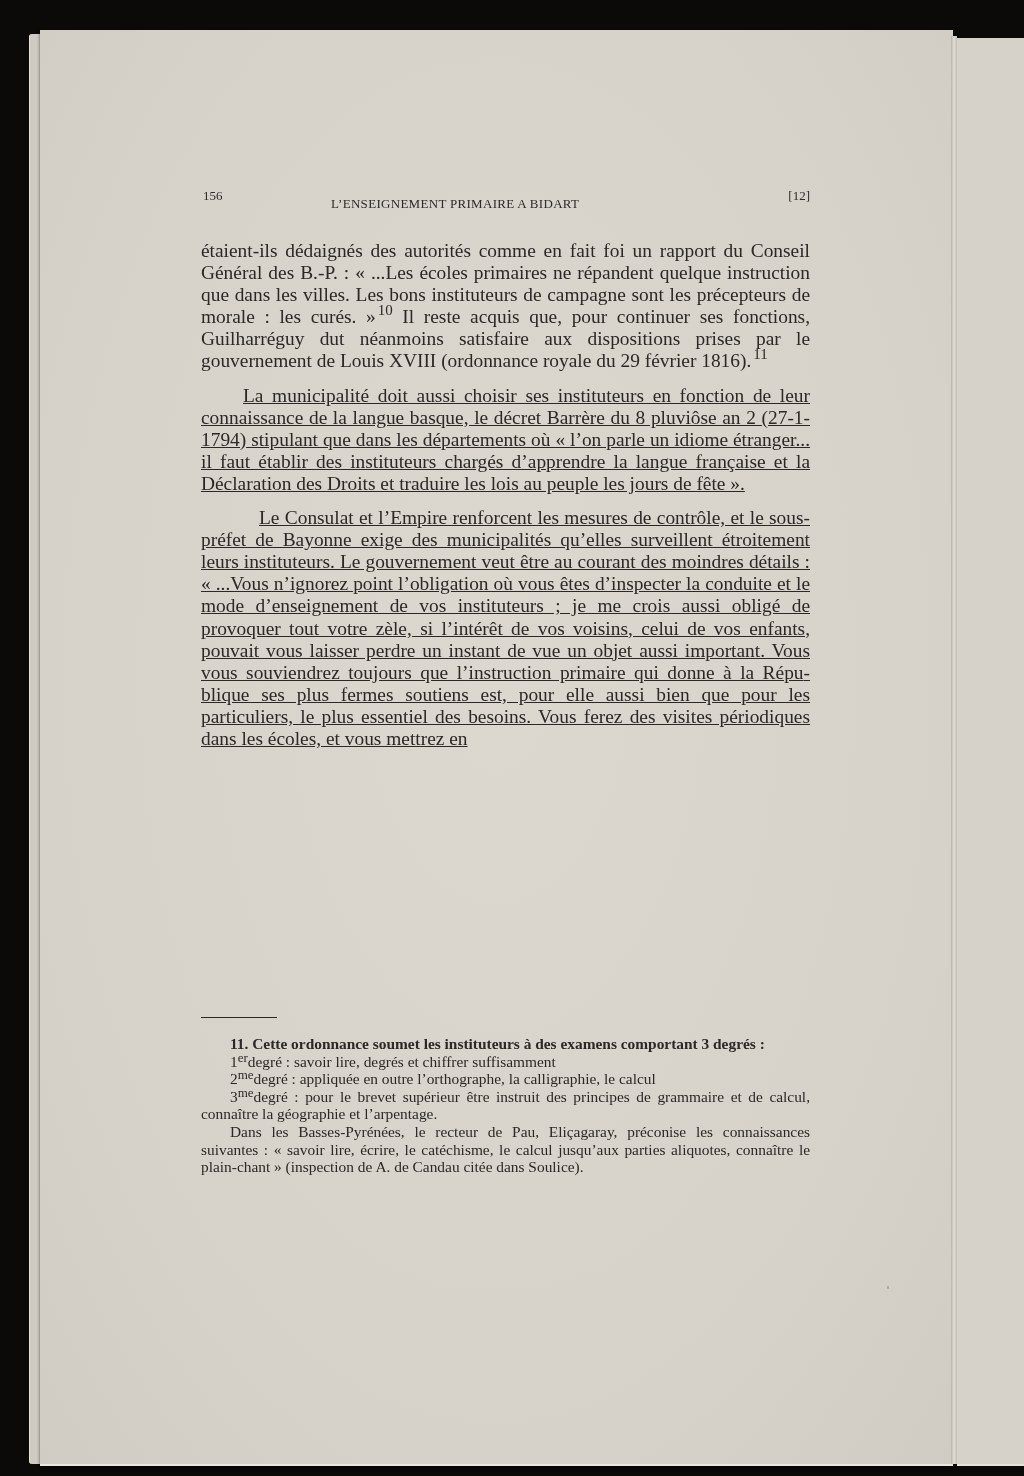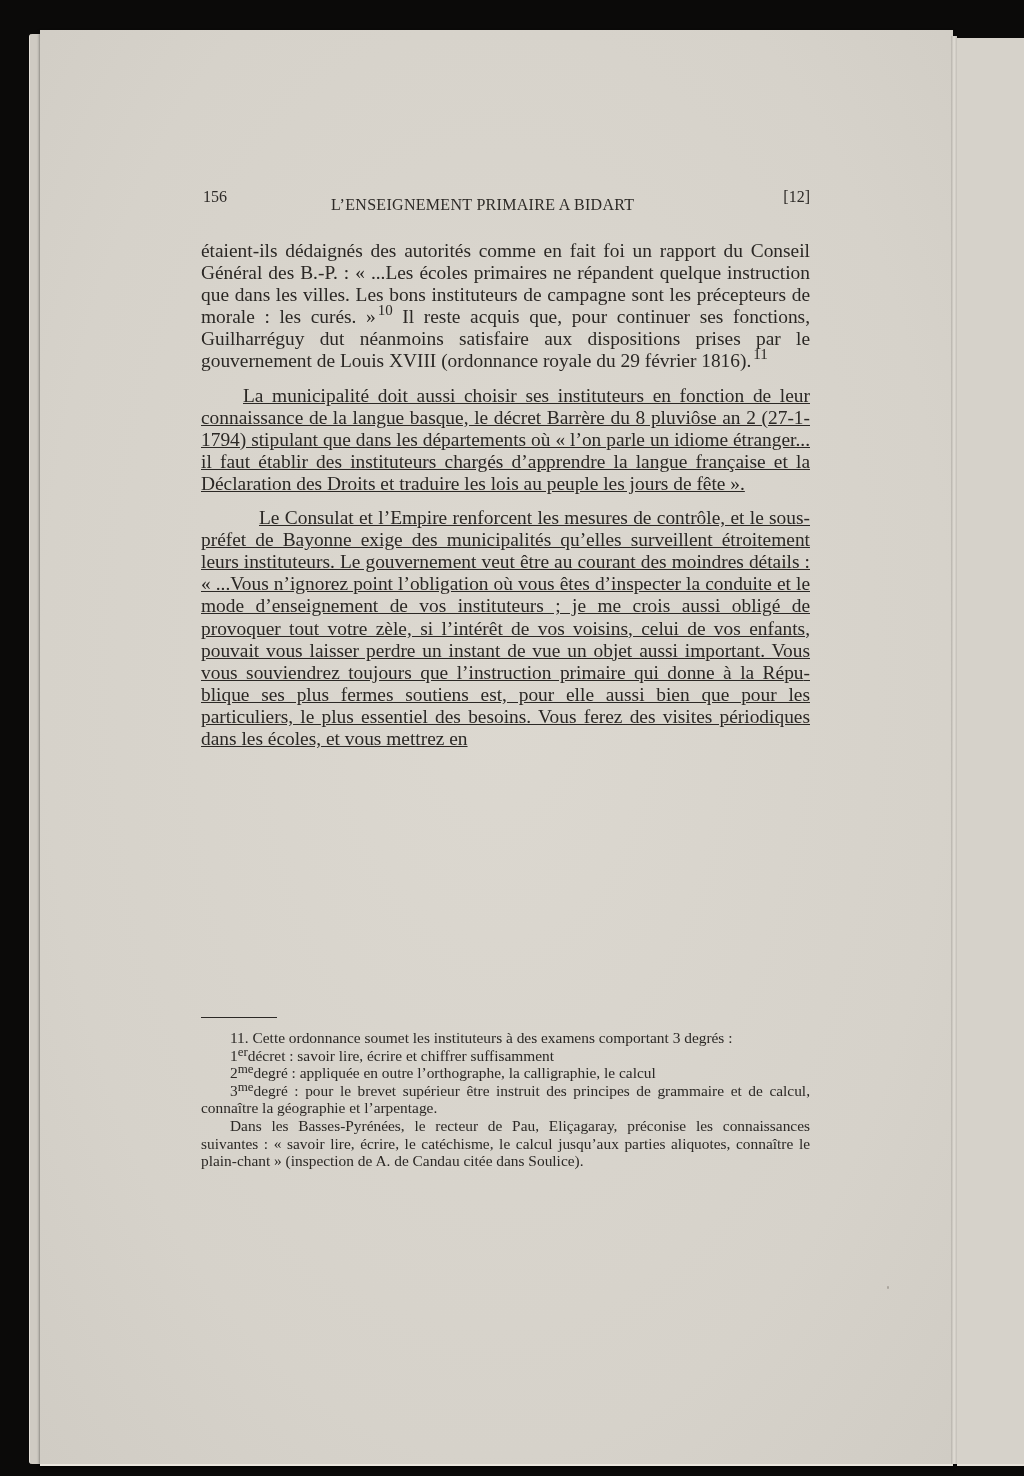--- a/index.html
+++ b/index.html
@@ -69,21 +69,21 @@
       left: 201px;
       width: 609px;
       color: #2b2825;
     }
     .running-head {
       position: absolute;
       top: 188px;
       left: 201px;
       width: 609px;
       height: 24px;
-      font-size: 16px;
+      font-size: 13px;
       color: #2d2a27;
     }
     .running-head .page-num { position: absolute; left: 2px; top: 0; }
     .running-head .title { position: absolute; left: 130px; top: 8px; letter-spacing: 0.3px; }
     .running-head .section { position: absolute; right: 0; top: 0; }
 
     .body-text {
       top: 240px;
       font-size: 19.4px;
       line-height: 22.1px;
@@ -116,21 +116,21 @@
     }
     .footnotes {
       top: 1022px;
       font-size: 15.4px;
       line-height: 17.6px;
       text-align: justify;
     }
     .footnotes p {
       margin: 0;
     }
-    .footnotes p.gap { margin-top: 7px; }
+    .footnotes p.gap { margin-top: 13px; font-weight: bold; }
     .footnotes .fi { text-indent: 29px; }
     .footnotes .lvl { text-indent: 29px; }
     .footnotes sup {
       font-size: 13px;
       vertical-align: 5px;
       line-height: 0;
       margin-right: 0;
     }
   </style>
 </head>
@@ -153,17 +153,17 @@
     <span>étaient-ils dédaignés des autorités comme en fait foi un rapport du Conseil Général des B.-P. : « ...Les écoles primaires ne répandent quelque instruction que dans les villes. Les bons instituteurs de campagne sont les précepteurs de morale : les curés. »</span><sup class="fn">10</sup><span> Il reste acquis que, pour continuer ses fonctions, Guilharréguy dut néanmoins satisfaire aux dispositions prises par le gouvernement de Louis XVIII (ordonnance royale du 29 février 1816).</span><sup class="fn">11</sup>
   </p>
   <p class="indent">La municipalité doit aussi choisir ses instituteurs en fonc­tion de leur connaissance de la langue basque, le décret Barrère du 8 pluviôse an 2 (27-1-1794) stipulant que dans les départe­ments où « l’on parle un idiome étranger... il faut établir des instituteurs chargés d’apprendre la langue française et la Déclaration des Droits et traduire les lois au peuple les jours de fête ».</p>
   <p class="indent-wide">Le Consulat et l’Empire renforcent les mesures de contrôle, et le sous-préfet de Bayonne exige des municipalités qu’elles surveillent étroitement leurs instituteurs. Le gouverne­ment veut être au courant des moindres détails : « ...Vous n’ignorez point l’obligation où vous êtes d’inspecter la conduite et le mode d’enseignement de vos instituteurs ; je me crois aussi obligé de provoquer tout votre zèle, si l’intérêt de vos voisins, celui de vos enfants, pouvait vous laisser perdre un instant de vue un objet aussi important. Vous vous souvien­drez toujours que l’instruction primaire qui donne à la Répu­blique ses plus fermes soutiens est, pour elle aussi bien que pour les particuliers, le plus essentiel des besoins. Vous ferez des visites périodiques dans les écoles, et vous mettrez en</p>
 </div>
 
 <div class="footnote-rule"></div>
 
 <div class="text-block footnotes">
   <p class="fi gap">11. Cette ordonnance soumet les instituteurs à des examens compor­tant 3 degrés :</p>
-  <p class="lvl"><span>1</span><sup>er</sup><span>décret : savoir lire, écrire et chiffrer suffisamment</span></p>
+  <p class="lvl"><span>1</span><sup>er</sup><span>degré : savoir lire, degrés et chiffrer suffisamment</span></p>
   <p class="lvl"><span>2</span><sup>me</sup><span>degré : appliquée en outre l’orthographe, la calligraphie, le calcul</span></p>
   <p class="lvl"><span>3</span><sup>me</sup><span>degré : pour le brevet supérieur être instruit des principes de gram­maire et de calcul, connaître la géographie et l’arpentage.</span></p>
   <p class="fi">Dans les Basses-Pyrénées, le recteur de Pau, Eliçagaray, préconise les connaissances suivantes : « savoir lire, écrire, le catéchisme, le calcul jusqu’aux parties aliquotes, connaître le plain-chant » (inspection de A. de Candau citée dans Soulice).</p>
 </div>
 
 </body></html>

